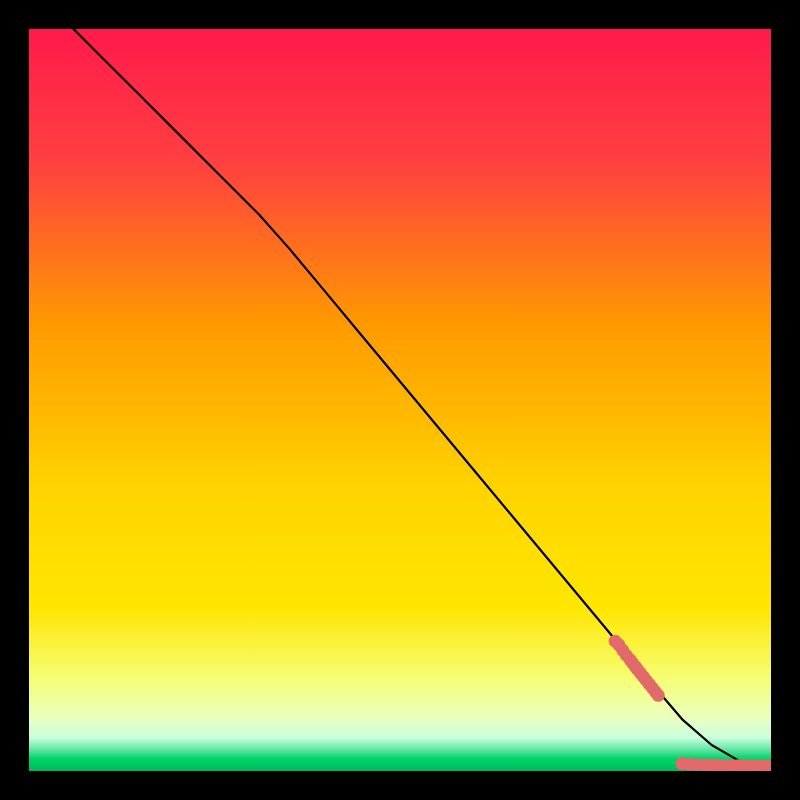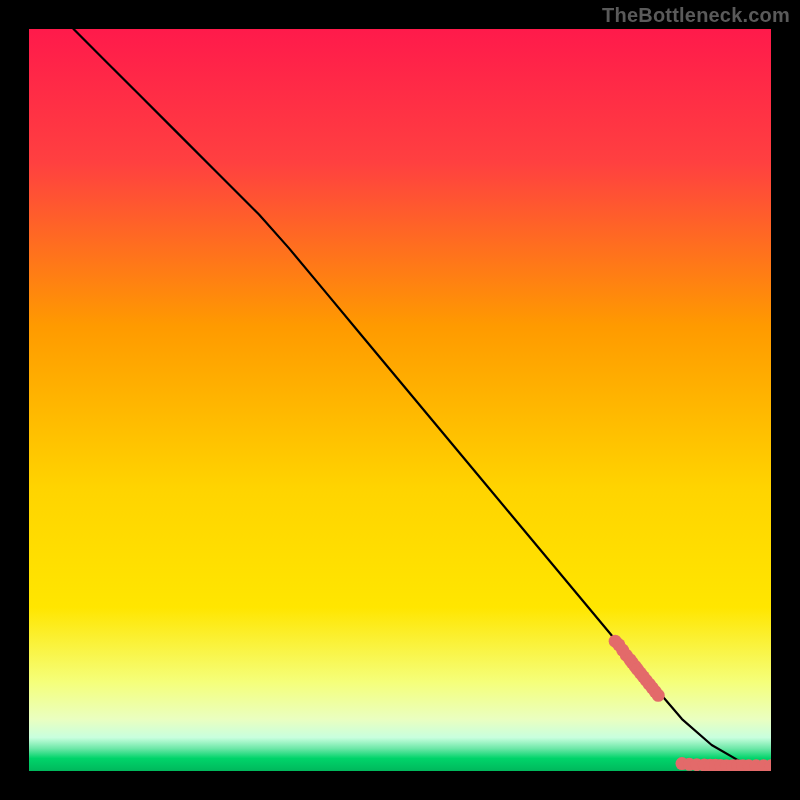--- a/index.html
+++ b/index.html
@@ -35,21 +35,20 @@
     height: 742px;
   }
   .plot svg {
     display: block;
   }
 </style>
 </head>
 <body>
 
 <div class="frame">
-  <div class="watermark">TheBottleneck.com</div>
 
   <div class="plot">
     <svg id="plot-svg" width="742" height="742" viewBox="0 0 742 742">
       <defs>
         <linearGradient id="bg-grad" x1="0" y1="0" x2="0" y2="1">
           <stop offset="0%" stop-color="#ff1a4b"></stop>
           <stop offset="18%" stop-color="#ff4040"></stop>
           <stop offset="40%" stop-color="#ff9a00"></stop>
           <stop offset="62%" stop-color="#ffd400"></stop>
           <stop offset="78%" stop-color="#ffe600"></stop>

